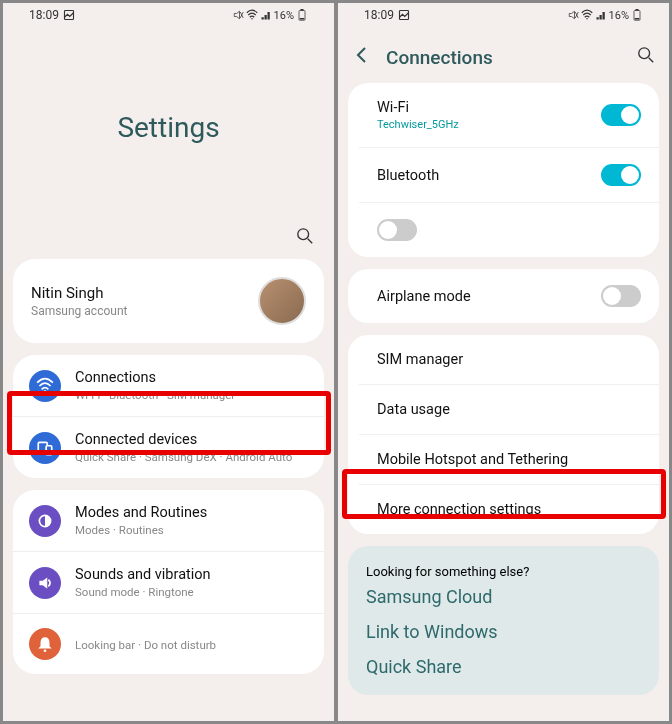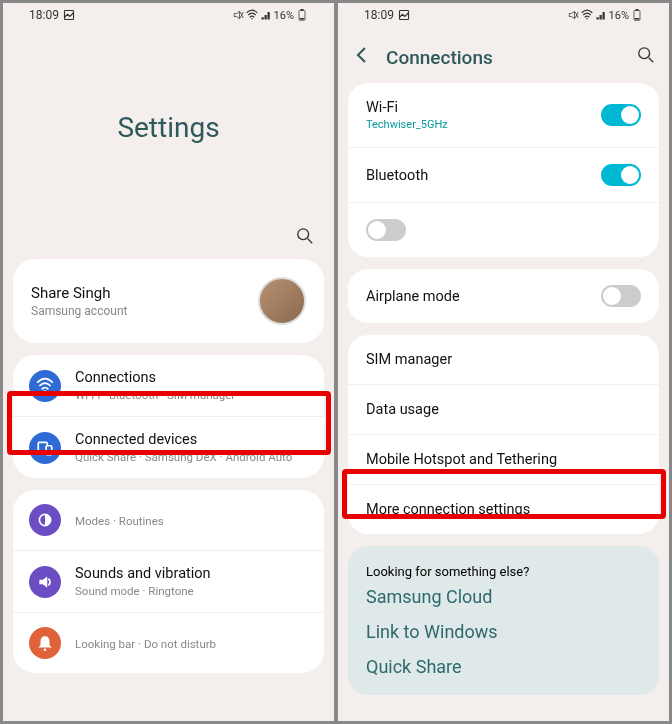--- a/index.html
+++ b/index.html
@@ -30,21 +30,21 @@
 .row-text .sub { font-size: 11.5px; color: #888; margin-top: 2px; }
 
 .highlight-red { position: absolute; border: 5px solid #e80000; border-radius: 4px; pointer-events: none; }
 
 
 .header-row { display: flex; align-items: center; padding: 18px 14px 14px; gap: 14px; }
 .back-btn svg { width: 20px; height: 20px; }
 .header-title { font-size: 19px; color: #2e5a5c; font-weight: 500; flex: 1; }
 .header-search svg { width: 18px; height: 18px; }
 
-.cgroup { background: #fff; border-radius: 20px; margin: 0 10px 12px; overflow: hidden; }
+.cgroup { background: #fff; border-radius: 20px; margin: 0 10px 12px; overflow: hidden; padding-left: 11px; }
 .crow { display: flex; align-items: center; justify-content: space-between; padding: 16px 18px; }
 .crow + .crow { border-top: 1px solid #f0f0f0; }
 .crow-text .ctitle { font-size: 14.5px; color: #111; }
 .crow-text .csub { font-size: 11px; color: #059a9e; margin-top: 2px; }
 
 .toggle { width: 40px; height: 22px; border-radius: 11px; position: relative; }
 .toggle.on { background: #00b8d4; }
 .toggle.off { background: #ccc; }
 .knob { width: 18px; height: 18px; border-radius: 50%; background: #fff; position: absolute; top: 2px; }
 .toggle.on .knob { right: 2px; }
@@ -97,21 +97,21 @@
       <svg viewBox="0 0 20 20">
           <circle cx="8" cy="8" r="6" fill="none" stroke="#333" stroke-width="1.5"></circle>
           <line x1="13" y1="13" x2="18" y2="18" stroke="#333" stroke-width="1.5"></line>
         </svg>
     </span>
   </div>
 
   <div class="card">
     <div class="profile-row">
       <div class="profile-text">
-        <div class="name">Share Singh</div>
+        <div class="name">Nitin Singh</div>
         <div class="sub">Samsung account</div>
       </div>
       <div class="avatar"></div>
     </div>
   </div>
 
   <div class="card" style="position:relative;">
     <div class="settings-row">
       <div class="icon-circle" style="background:#2f6bd6">
         <svg viewBox="0 0 16 16">
@@ -140,20 +140,21 @@
 
   <div class="card">
     <div class="settings-row">
       <div class="icon-circle" style="background:#6b4fc2">
         <svg viewBox="0 0 16 16">
             <circle cx="8" cy="8" r="5" fill="none" stroke="#fff" stroke-width="1.5"></circle>
             <path d="M8 3 A5 5 0 0 1 8 13z" fill="#fff"></path>
           </svg>
       </div>
       <div class="row-text">
+        <div class="title">Modes and Routines</div>
         <div class="sub">Modes · Routines</div>
       </div>
     </div>
     <div class="settings-row">
       <div class="icon-circle" style="background:#6b4fc2">
         <svg viewBox="0 0 16 16">
             <path d="M3 6v4h3l4 3V3L6 6H3z" fill="#fff"></path>
             <path d="M11 5 Q14 8 11 11" stroke="#fff" fill="none" stroke-width="1.5"></path>
           </svg>
       </div>

